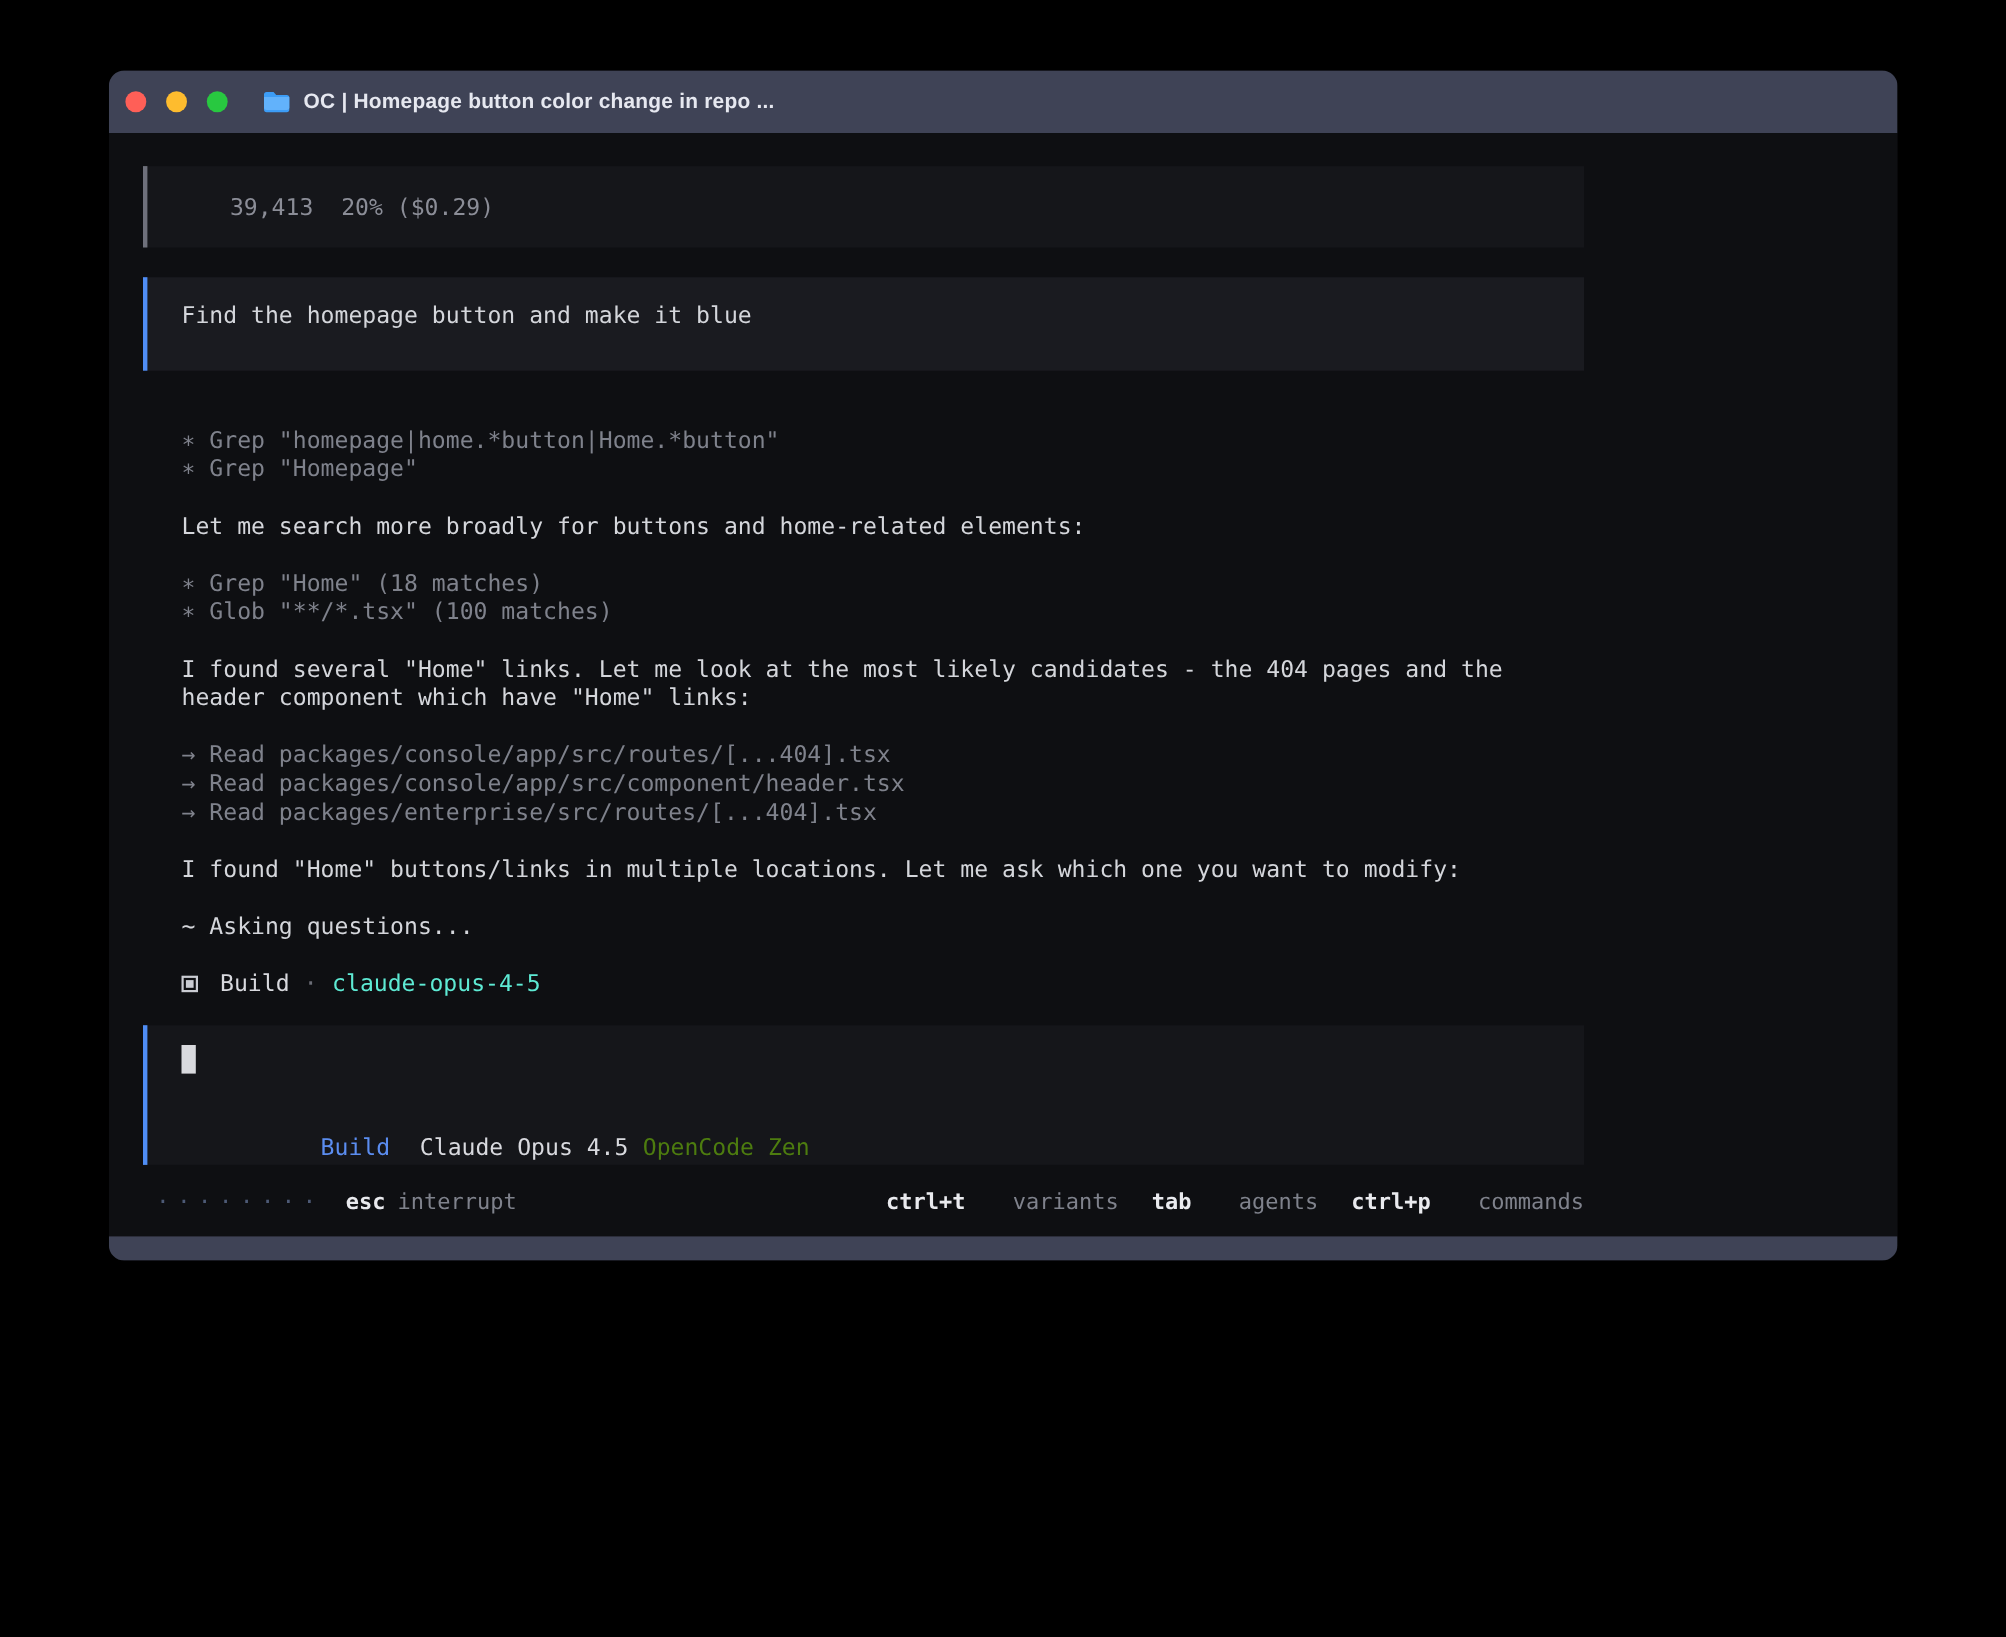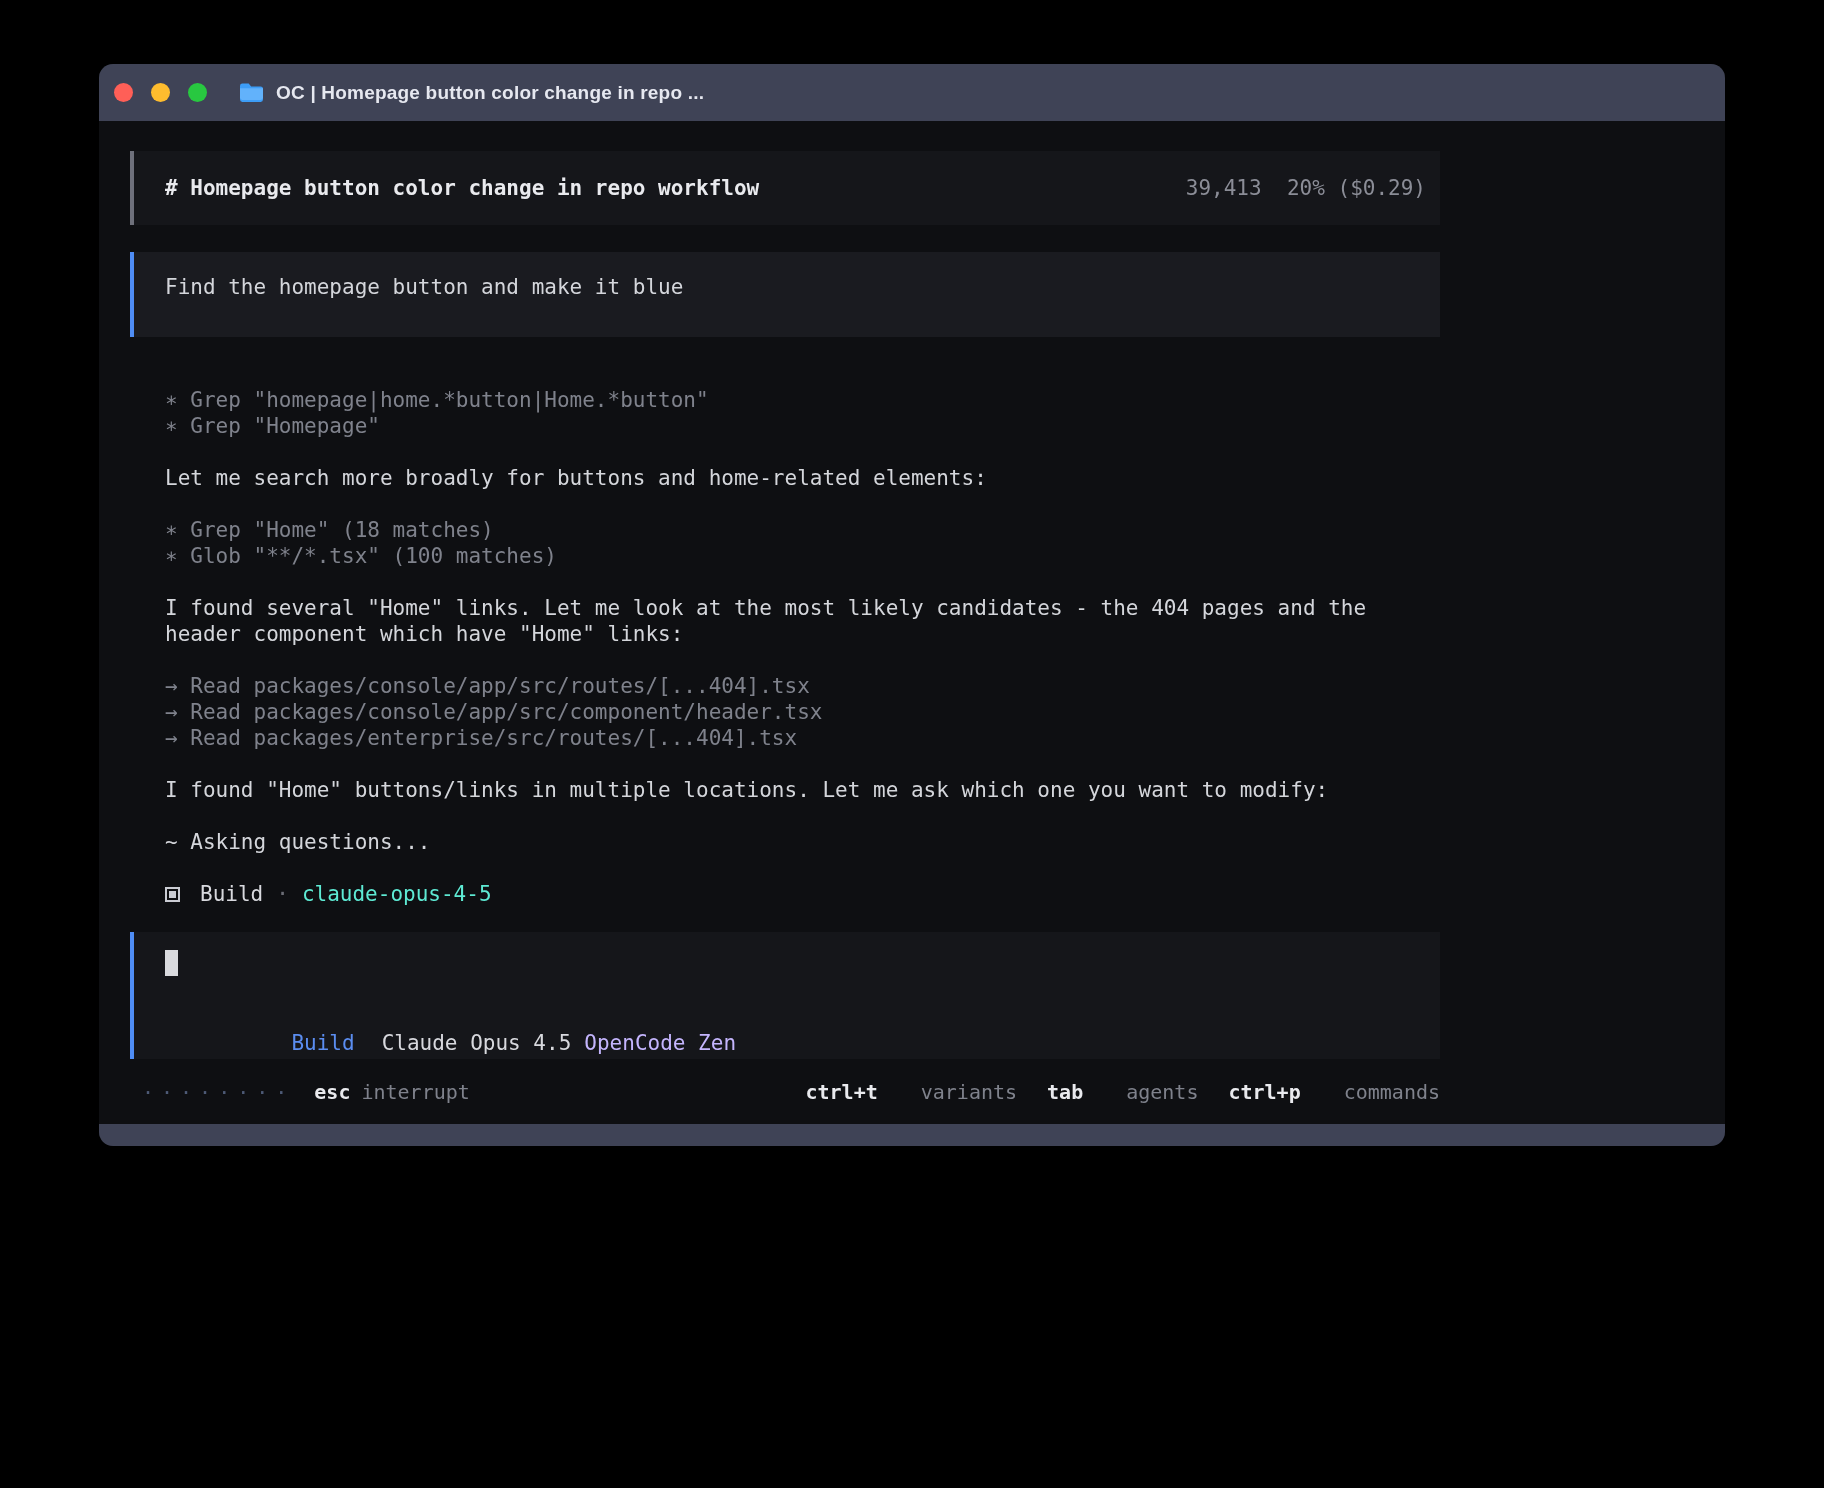--- a/index.html
+++ b/index.html
@@ -67,21 +67,21 @@
   .badge-model { color:#5eead4; }
 
   .prompt-box {
     background:#15161a; border-left:4px solid #4f8df5;
     padding:18px 14px 20px 31px; height:127px;
   }
   .cursor-block { display:inline-block; width:13px; height:26px; background:#d9dade; }
   .prompt-meta { margin-top:24px; font-size:21px; line-height:26px; white-space:pre; }
   .meta-agent { color:#5b8df0; margin-right:27px; }
   .meta-model { color:#d8d9de; margin-right:13px; }
-  .meta-provider { color:#c4b5fd;text-align:right; }
+  .meta-provider { color:#4d7c0f;text-align:right; }
 
   .statusbar {
     margin-top:20px; display:flex; justify-content:space-between; align-items:center;
     font-size:20px; line-height:26px; padding-left:12px;
   }
   .status-left, .status-right { display:flex; align-items:center; }
   .spinner-dots { color:#4d5a76; letter-spacing:7px; margin-right:20px; font-size:20px; }
   .key-label { font-weight:bold; color:#e9eaee; }
   .key-desc { color:#7f828c; margin-left:11px; }
   .shortcut { margin-left:30px; display:flex; align-items:center;gap:32px; }
@@ -103,21 +103,20 @@
         <path d="M1 6.2 h23 v9.4 a2.4 2.4 0 0 1 -2.4 2.4 h-18.2 a2.4 2.4 0 0 1 -2.4 -2.4 Z" fill="#62b2fb"></path>
       </svg>
     </span>
     <span class="titlebar-title">OC | Homepage button color change in repo ...</span>
   </div>
 
   <div class="content">
     <div class="column">
 
       <div class="band session-header">
-        <span class="session-title"># Homepage button color change in repo workflow</span>
         <span class="session-stats"><span>39,413</span>  <span>20% ($0.29)</span></span>
       </div>
 
       <div class="band user-message">
         <span class="user-message-text">Find the homepage button and make it blue</span>
       </div>
 
       <div class="transcript">
           <div class="tr-line tr-blank">&nbsp;</div>
           <div class="tr-line tr-tool">∗ Grep "homepage|home.*button|Home.*button"</div>

